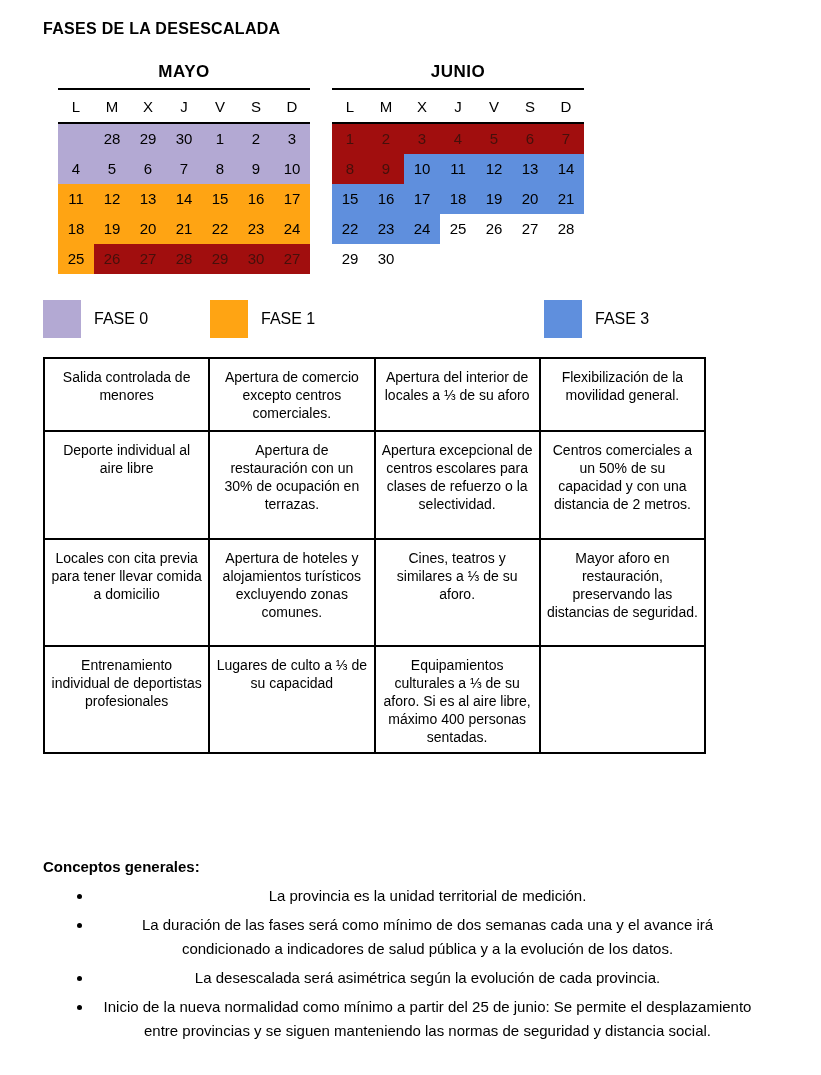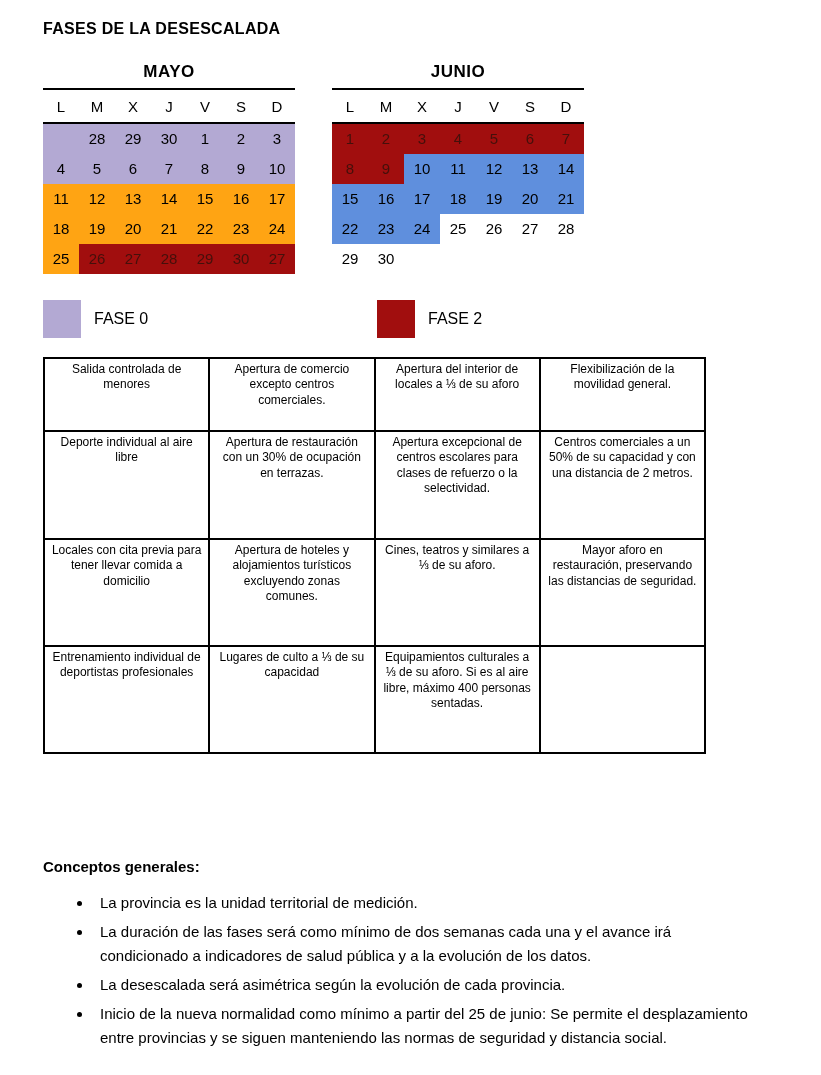--- a/index.html
+++ b/index.html
@@ -25,36 +25,36 @@
   .legend-item { position:absolute; top:0; display:flex; align-items:center;text-align:right; }
   .legend-swatch { width:38px; height:38px; margin-right:13px; }
   .legend-label { font-size:16px; }
   
   .phase-table {
     position:absolute; left:43px; top:357px; width:663px;
     border-collapse:collapse; table-layout:fixed;
   }
   .phase-table td {
     border:2px solid #000; width:25%;
-    padding:3px 6px 5px; text-align:center; vertical-align:top;
-    font-size:12px; line-height:1.29;
+    padding:9px 6px 5px; text-align:center; vertical-align:top;
+    font-size:14px; line-height:1.29;
   }
   
   .concepts { position:absolute; left:43px; top:858px; width:712px; }
   .concepts h2 { margin:0; font-size:15px; font-weight:bold; }
-  .concepts ul { margin:16px 0 0 0; padding-left:50px; }
+  .concepts ul { margin:9px 0 0 0; padding-left:50px;text-align:center; }
   .concepts li { padding-left:7px; margin-bottom:5px; font-size:15px; line-height:1.6; }
 </style>
 </head>
 <body>
 
 <h1 class="page-title">FASES DE LA DESESCALADA</h1>
 
 <div id="calendars-root">
-    <div class="calendar" style="left: 43px;">
+    <div class="calendar" style="left: 58px;">
       <div class="cal-title">MAYO</div>
       <div class="cal-rule"></div>
       <div class="cal-days">
         <span>L</span>
         <span>M</span>
         <span>X</span>
         <span>J</span>
         <span>V</span>
         <span>S</span>
         <span>D</span>
@@ -149,23 +149,27 @@
         <div class="cal-cell" style="color: rgb(0, 0, 0);"></div>
       </div>
     </div>
   </div>
 
 <div class="legend">
     <div class="legend-item" style="left: 0px;">
       <div class="legend-swatch" style="background: rgb(179, 169, 211);"></div>
       <span class="legend-label">FASE 0</span>
     </div>
-    <div class="legend-item" style="left: 334px;">
-      <div class="legend-swatch" style="background: rgb(161, 14, 14);"></div>
-      <span class="legend-label">FASE 2</span>
+    <div class="legend-item" style="left: 167px;">
+      <div class="legend-swatch" style="background: rgb(255, 164, 19);"></div>
+      <span class="legend-label">FASE 1</span>
+    </div>
+    <div class="legend-item" style="left: 501px;">
+      <div class="legend-swatch" style="background: rgb(95, 143, 221);"></div>
+      <span class="legend-label">FASE 3</span>
     </div>
   </div>
 
 <table class="phase-table">
     <tbody>
       <tr style="height: 73px;">
         <td>Salida controlada de menores</td>
         <td>Apertura de comercio excepto centros comerciales.</td>
         <td>Apertura del interior de locales a ⅓ de su aforo</td>
         <td>Flexibilización de la movilidad general.</td>

